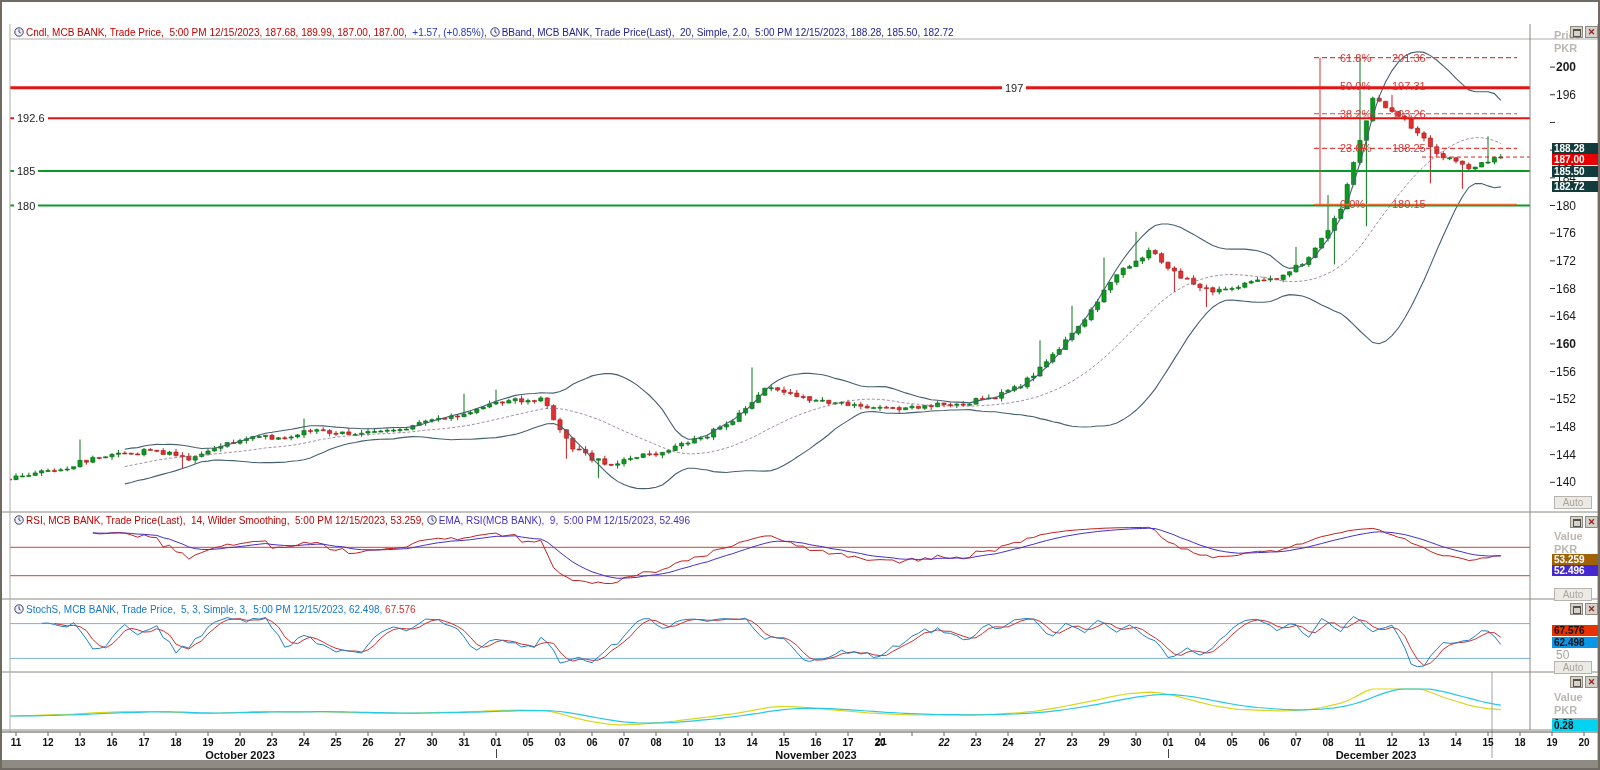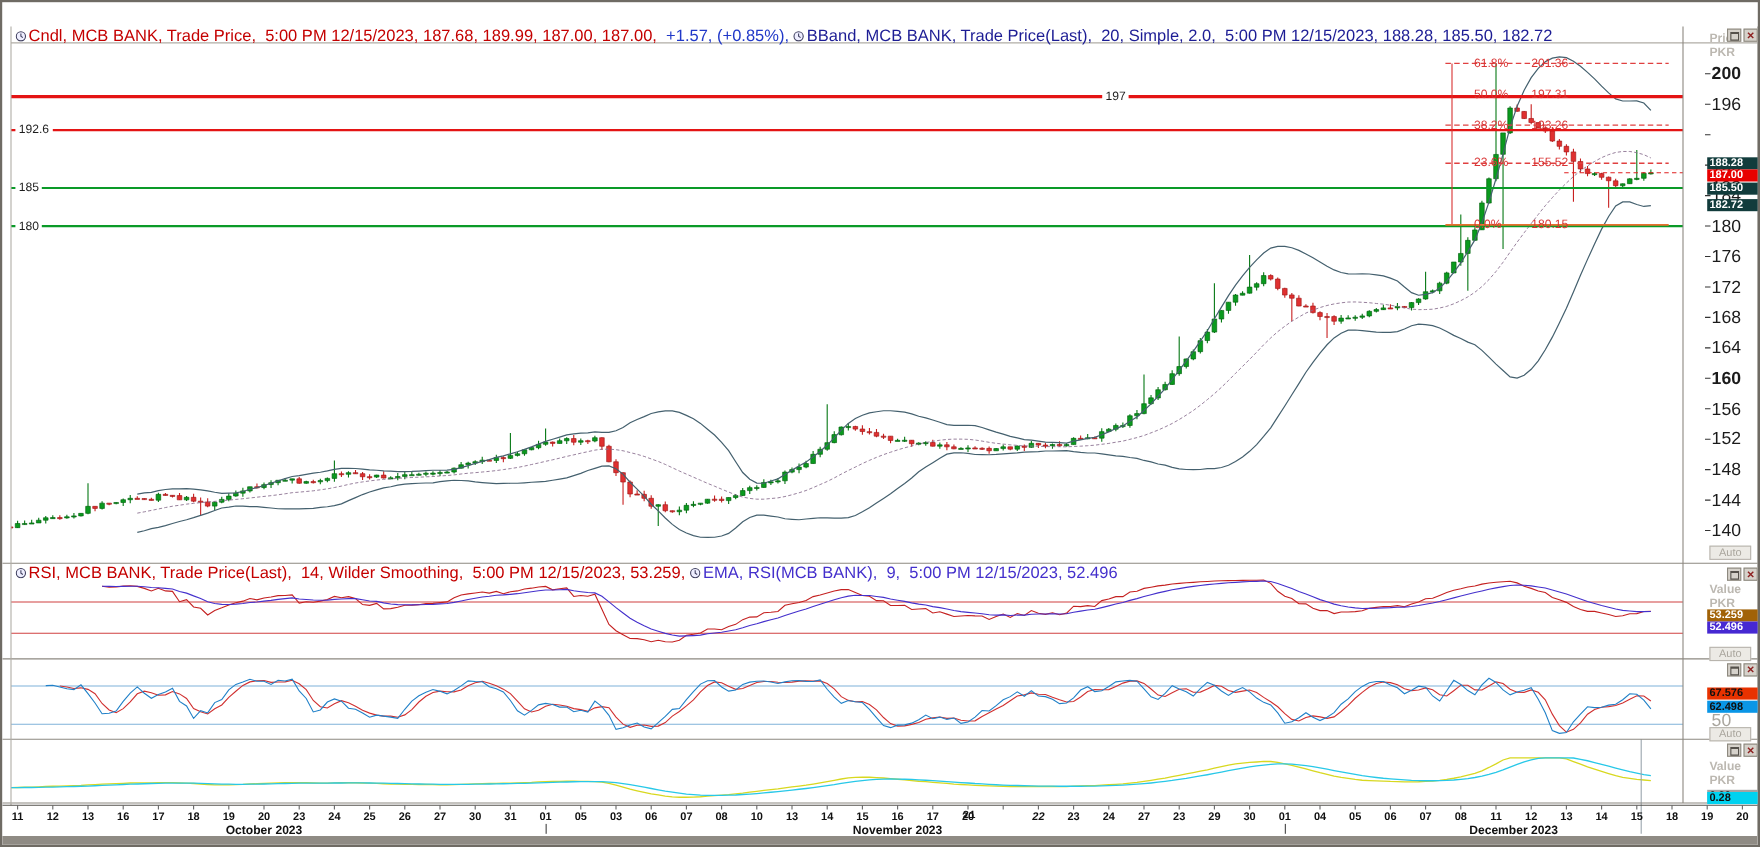--- a/index.html
+++ b/index.html
@@ -5,27 +5,27 @@
   html,body{margin:0;padding:0;background:#e8e8e8;}
   #app{position:relative;width:1600px;height:770px;background:#ffffff;
        border:2px solid #6f6b64;box-sizing:border-box;overflow:hidden;
        font-family:"Liberation Sans",sans-serif;cursor:default;}
   .abs{position:absolute;}
   .titlebar{position:absolute;left:0;top:0;width:100%;height:20px;background:#d5d1ca;
             border-bottom:1px solid #96928a;}
   .titlebar .title{position:absolute;left:14px;top:3px;font-size:11px;font-weight:bold;color:#f7f6f2;}
   .titlebar .range{position:absolute;right:10px;top:4px;font-size:10.5px;color:#b2aea6;}
   #chart-svg{position:absolute;left:0;top:0;}
-  .legend{position:absolute;height:13px;font-size:15px;line-height:13px;white-space:pre;z-index:5;}
+  .legend{position:absolute;height:13px;font-size:10px;line-height:13px;white-space:pre;z-index:5;}
   .legend .seg{white-space:pre;}
   .legend .clk{display:inline-block;width:11px;height:10px;vertical-align:-1px;margin-right:1px;}
   .hlabel{position:absolute;font-size:11px;color:#1d1d1d;background:#ffffff;padding:0 3px;
           line-height:12px;z-index:4;}
   .fibtxt{position:absolute;font-size:11px;color:#d83434;line-height:12px;z-index:4;white-space:pre;}
-  .tick-label{position:absolute;font-size:16px;color:#1b1b1b;line-height:11px;z-index:4;}
+  .tick-label{position:absolute;font-size:12px;color:#1b1b1b;line-height:11px;z-index:4;}
   .unit-label{position:absolute;font-size:11px;font-weight:bold;color:#bcb8b1;line-height:13px;z-index:4;}
   .vbox{position:absolute;left:1550px;width:46px;height:11px;font-size:10px;font-weight:bold;
         line-height:11px;padding-left:2px;box-sizing:border-box;z-index:6;}
   .autobtn{position:absolute;left:1552px;width:38px;height:13px;background:#eceae5;
            border:1px solid #b8b4ad;color:#a9a59d;font-size:10px;line-height:12px;
            text-align:center;box-sizing:border-box;z-index:6;}
   .winbtn{position:absolute;width:13px;height:12px;background:#d6d2cb;border:1px solid #8d897f;
           box-sizing:border-box;z-index:7;text-align:center;}
   .winbtn .glyph-restore{display:block;margin:2px auto 0;width:6px;height:5px;border:1px solid #55514b;
           border-top-width:2px;}
@@ -159,21 +159,21 @@
     <div class="hlabel abs" style="left: 12px; top: 110.308px;">192.6</div>
     <div class="hlabel abs" style="left: 12px; top: 162.9px;">185</div>
     <div class="hlabel abs" style="left: 12px; top: 197.5px;">180</div>
     <div class="fibtxt abs" style="left: 1338px; top: 49.6888px;">61.8%</div>
     <div class="fibtxt abs" style="left: 1390px; top: 49.6888px;">201.36</div>
     <div class="fibtxt abs" style="left: 1338px; top: 77.7148px;">50.0%</div>
     <div class="fibtxt abs" style="left: 1390px; top: 77.7148px;">197.31</div>
     <div class="fibtxt abs" style="left: 1338px; top: 105.741px;">38.2%</div>
     <div class="fibtxt abs" style="left: 1390px; top: 105.741px;">193.26</div>
     <div class="fibtxt abs" style="left: 1338px; top: 140.41px;">23.6%</div>
-    <div class="fibtxt abs" style="left: 1390px; top: 140.41px;">155.52</div>
+    <div class="fibtxt abs" style="left: 1390px; top: 140.41px;">188.25</div>
     <div class="fibtxt abs" style="left: 1338px; top: 196.462px;">0.0%</div>
     <div class="fibtxt abs" style="left: 1390px; top: 196.462px;">180.15</div>
     <div class=" abs" style="left: 0px; top: 758px; width: 1596px; height: 10px; background: rgb(143, 139, 132);"></div>
     <div class="winbtn abs" style="left: 1568px; top: 24px;">
       <span class="glyph-restore"></span>
     </div>
     <div class="winbtn closebtn abs" style="left: 1583px; top: 24px;">✕</div>
     <div class="unit-label abs" style="left: 1552px; top: 27px;">Price</div>
     <div class="unit-label abs" style="left: 1552px; top: 40px;">PKR</div>
     <div class="tick-label abs" style="left: 1554px; top: 60.1px; font-weight: bold;">200</div>
@@ -284,13 +284,17 @@
           <circle cx="5" cy="5" r="4.2" fill="#eef" stroke="#404060"></circle>
           <path d="M5 2.4V5L6.8 6.2" stroke="#404060" fill="none" stroke-width="1"></path>
         </svg></span><span class="seg" style="color: rgb(28, 28, 148);">BBand, MCB BANK, Trade Price(Last),  20, Simple, 2.0,  5:00 PM 12/15/2023, 188.28, 185.50, 182.72</span></div>
     <div class="legend abs" style="left: 12px; top: 512px;"><span class="clk"><svg width="10" height="10" viewBox="0 0 10 10">
           <circle cx="5" cy="5" r="4.2" fill="#eef" stroke="#404060"></circle>
           <path d="M5 2.4V5L6.8 6.2" stroke="#404060" fill="none" stroke-width="1"></path>
         </svg></span><span class="seg" style="color: rgb(196, 0, 0);">RSI, MCB BANK, Trade Price(Last),  14, Wilder Smoothing,  5:00 PM 12/15/2023, 53.259, </span><span class="clk"><svg width="10" height="10" viewBox="0 0 10 10">
           <circle cx="5" cy="5" r="4.2" fill="#eef" stroke="#404060"></circle>
           <path d="M5 2.4V5L6.8 6.2" stroke="#404060" fill="none" stroke-width="1"></path>
         </svg></span><span class="seg" style="color: rgb(68, 48, 204);">EMA, RSI(MCB BANK),  9,  5:00 PM 12/15/2023, 52.496</span></div>
+    <div class="legend abs" style="left: 12px; top: 601px;"><span class="clk"><svg width="10" height="10" viewBox="0 0 10 10">
+          <circle cx="5" cy="5" r="4.2" fill="#eef" stroke="#404060"></circle>
+          <path d="M5 2.4V5L6.8 6.2" stroke="#404060" fill="none" stroke-width="1"></path>
+        </svg></span><span class="seg" style="color: rgb(24, 120, 200);">StochS, MCB BANK, Trade Price,  5, 3, Simple, 3,  5:00 PM 12/15/2023, 62.498, </span><span class="seg" style="color: rgb(208, 48, 48);">67.576</span></div>
   </div>
 
 </body></html>

